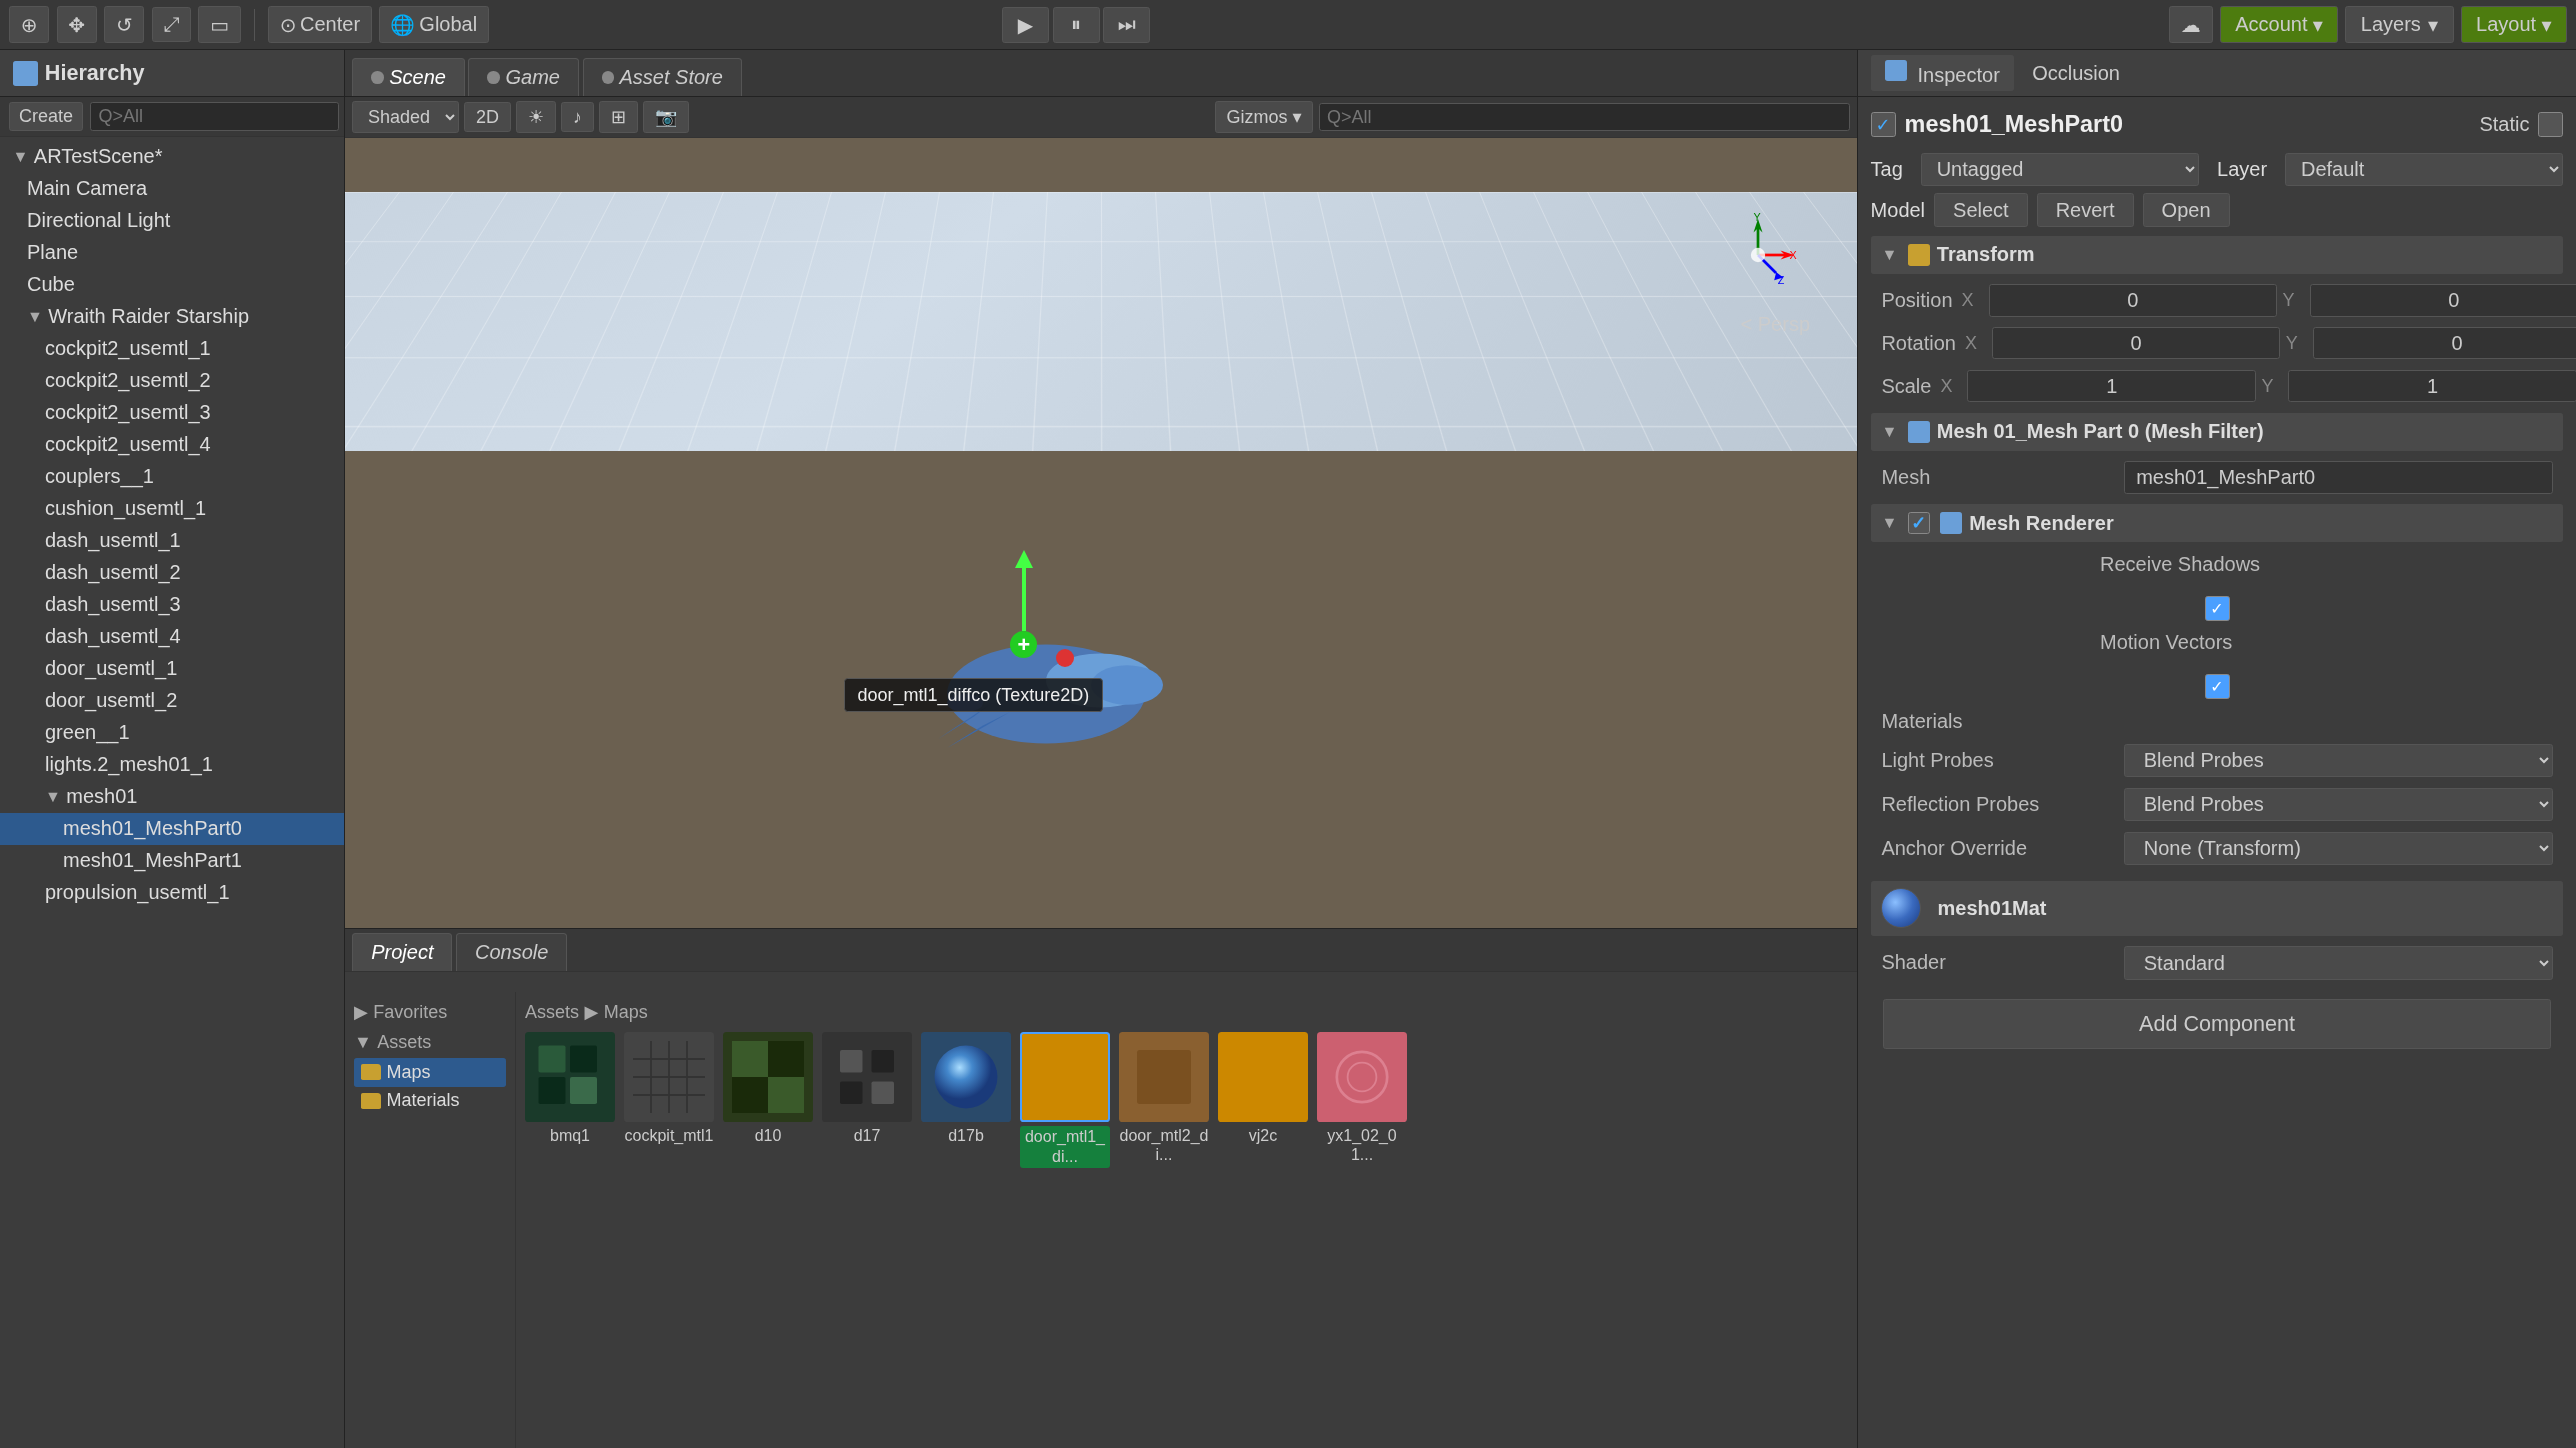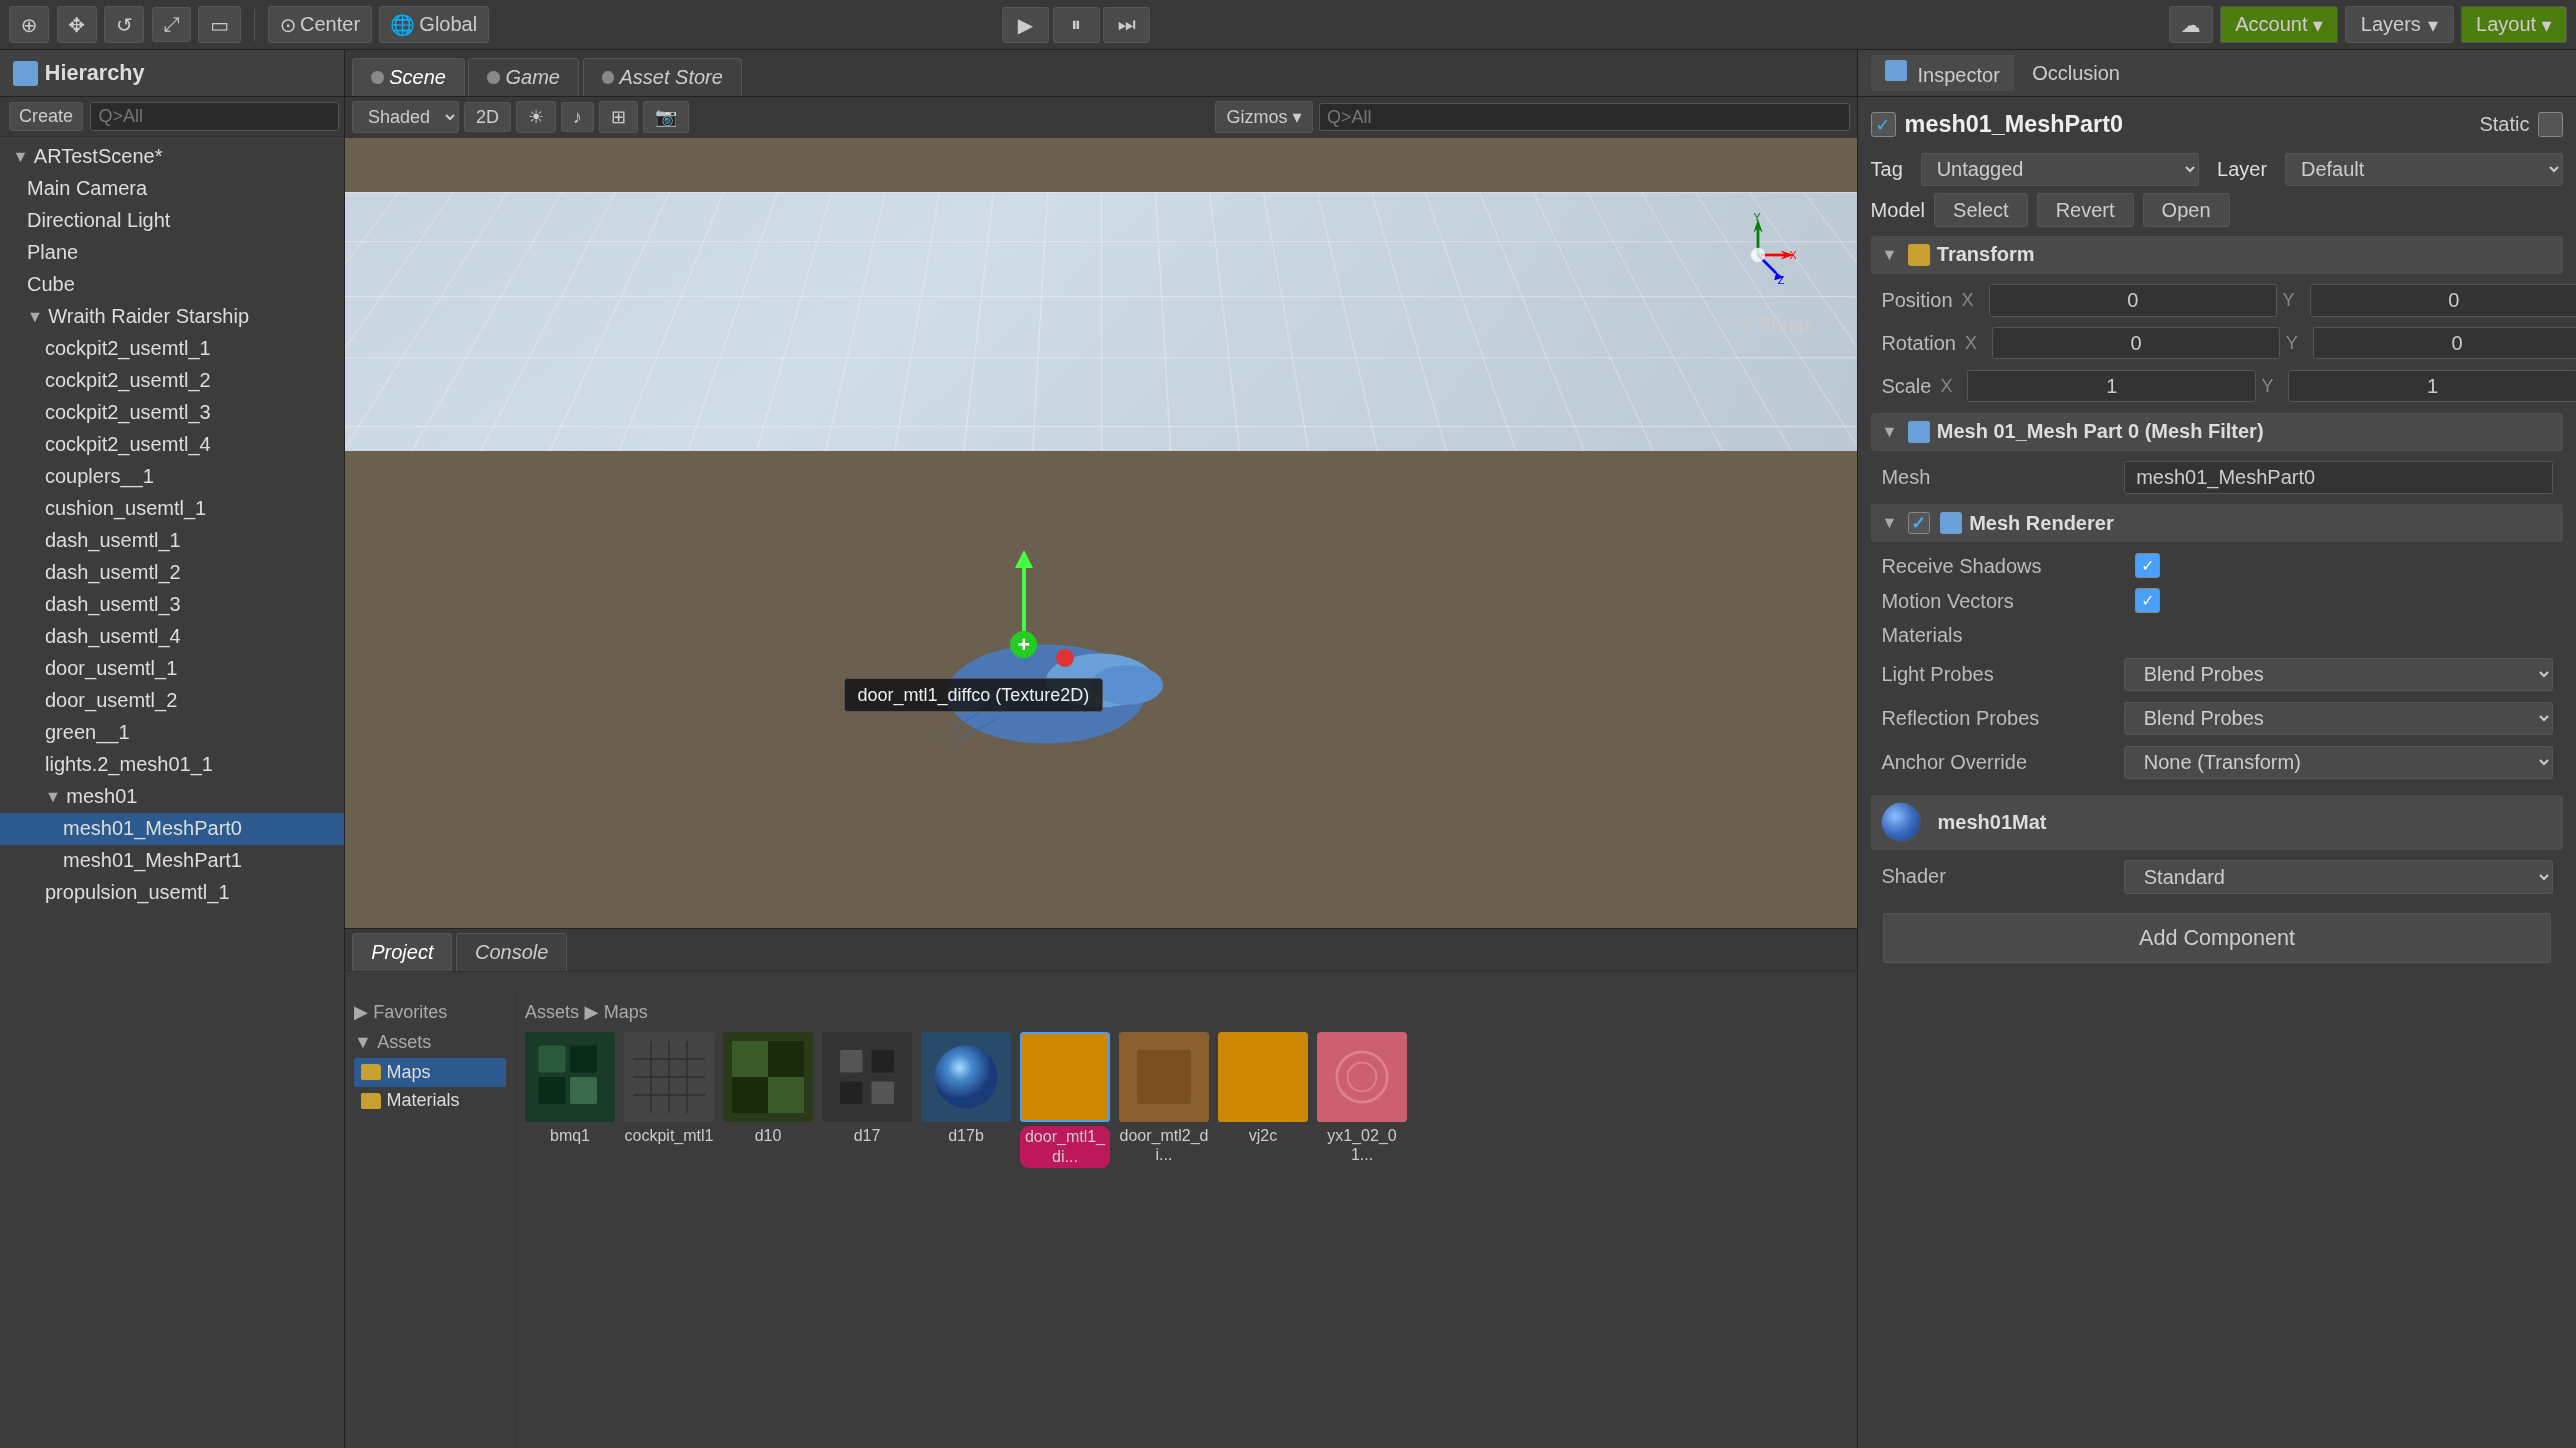--- a/index.html
+++ b/index.html
@@ -524,24 +524,25 @@
       background: #4a4a4a;
       border: 0.9px solid #555;
       color: #ccc;
       padding: 3.6px 14.4px;
       font-size: 20px;
       border-radius: 2.7px;
       cursor: pointer;
     }
     .checkbox-row {
       display: flex;
-      align-items: flex-end;
+      align-items: center;
       padding: 5.4px 10.8px;
       font-size: 20px;
       gap: 20px;
+      flex-direction: column;
     }
     .check-box {
       width: 25px;
       height: 25px;
       border: 1.8px solid #888;
       background: #4a9fff;
       border-radius: 2.7px;
       display: flex;
       align-items: center;
       justify-content: center;
@@ -923,21 +924,21 @@
                     </svg>
                 </div>
                 <div class="asset-label">d17b</div>
               </div>
               <div class="asset-item">
                 <div class="asset-thumb selected" style="background:#cc8800;">
                   <svg width="72" height="72" viewBox="0 0 80 80">
                       <rect width="80" height="80" fill="#cc8800"></rect>
                     </svg>
                 </div>
-                <div class="asset-label" style="background:#be185d;border-radius:9px;padding:1.8px 3.6px;">door_mtl1_di...</div>
+                <div class="asset-label" style="background:#15803d;border-radius:3px;padding:1.8px 3.6px;">door_mtl1_di...</div>
               </div>
               <div class="asset-item">
                 <div class="asset-thumb" style="background:#8a6030;">
                   <svg width="72" height="72" viewBox="0 0 80 80">
                       <rect width="80" height="80" fill="#8a6030"></rect>
                       <rect x="10" y="10" width="60" height="60" fill="#7a5020" rx="3"></rect>
                     </svg>
                 </div>
                 <div class="asset-label">door_mtl2_di...</div>
               </div>

